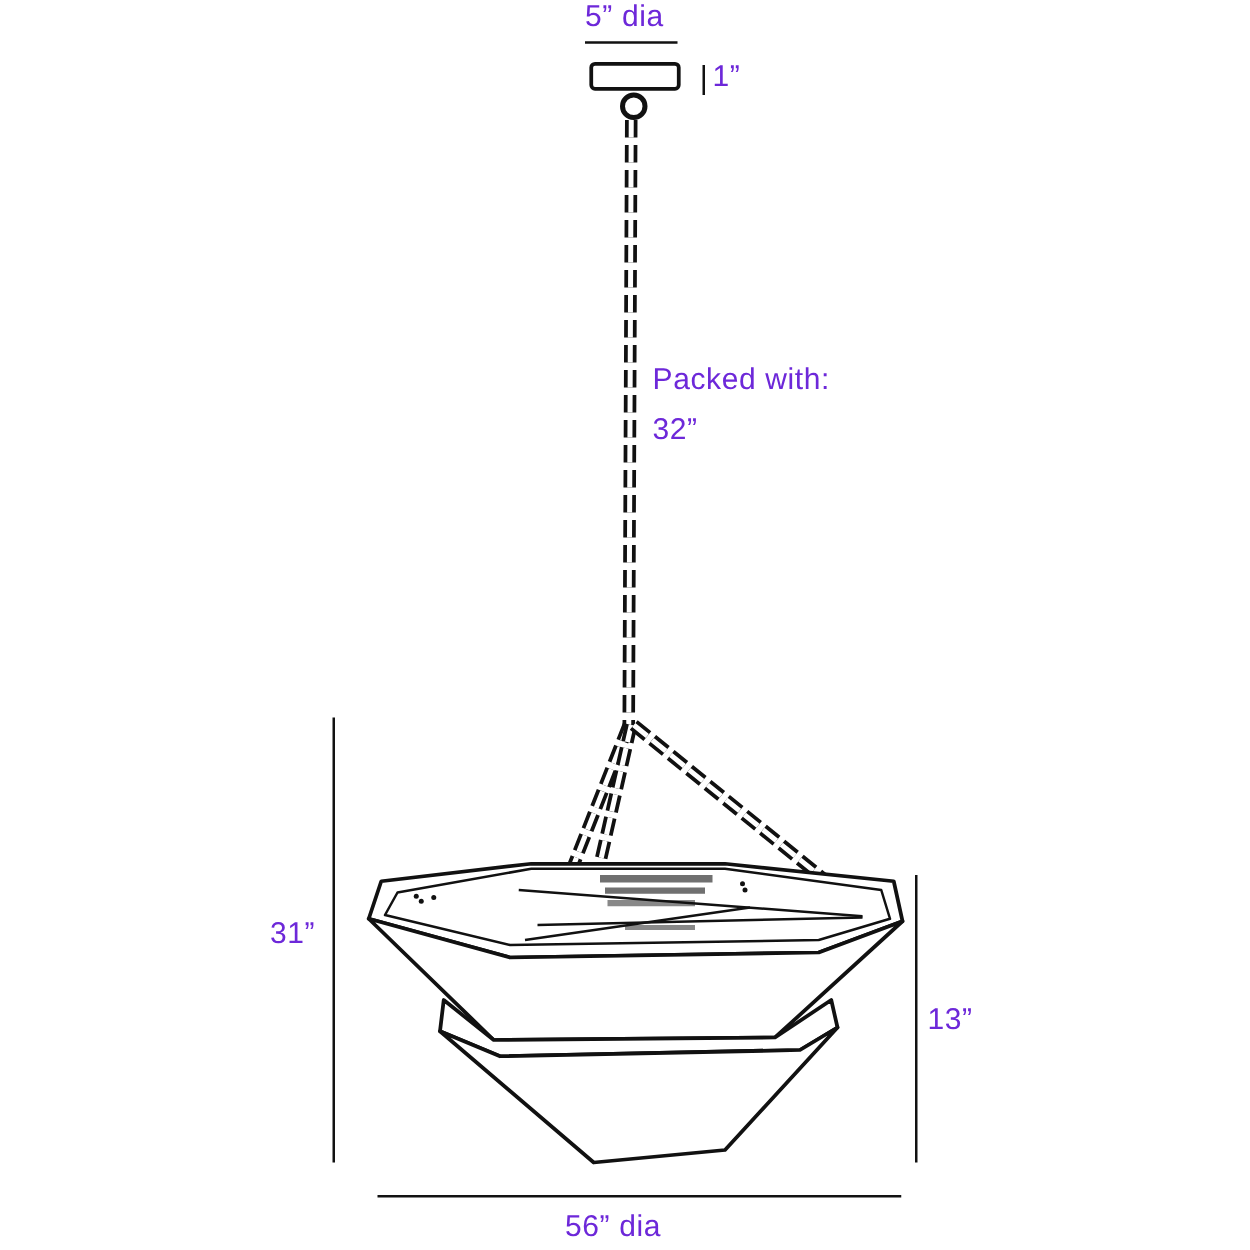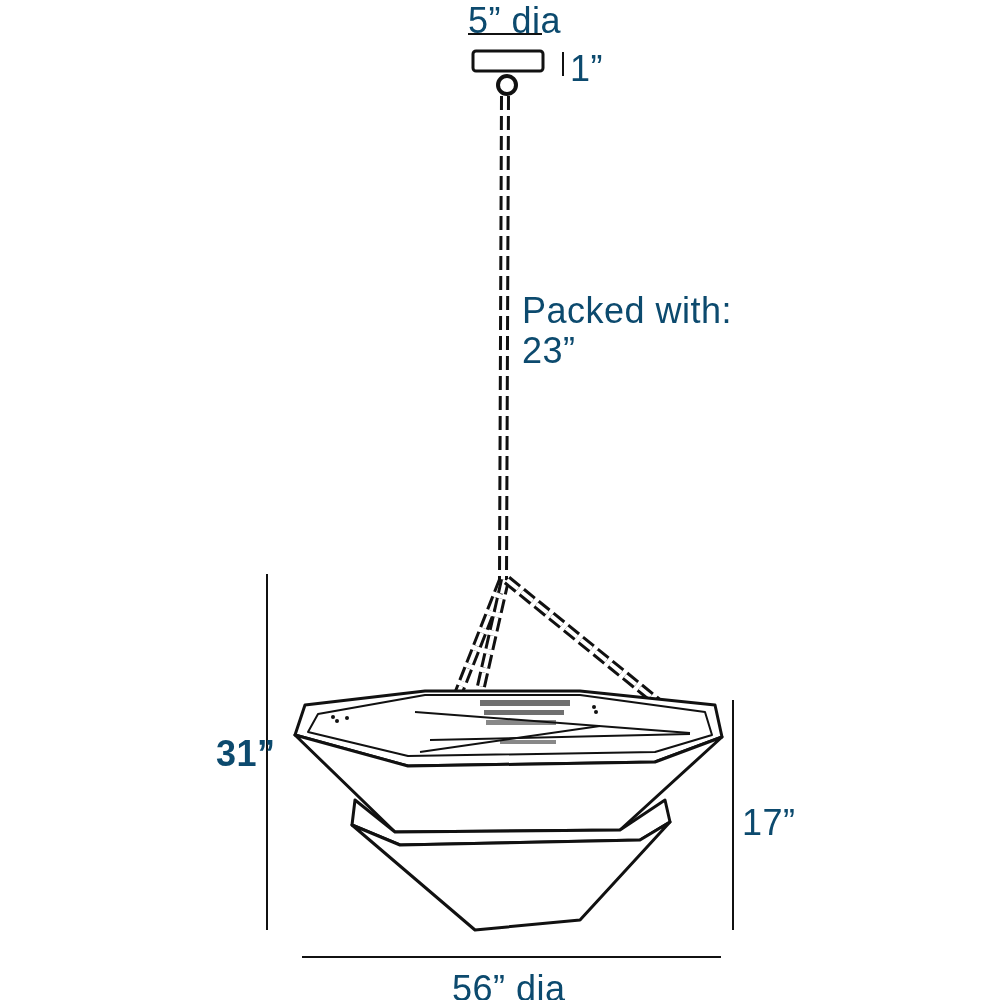--- a/index.html
+++ b/index.html
@@ -1,18 +1,18 @@
 <!DOCTYPE html>
 <html><head>
 <meta charset="utf-8">
 <style>
   html,body{margin:0;padding:0;background:#fff;}
   body{width:1000px;height:1000px;position:relative;overflow:hidden;font-family:"Liberation Sans",sans-serif;color:#222;}
   svg{position:absolute;left:0;top:0;}
-  .lbl{position:absolute;font-size:36px;font-weight:300;color:#0c4a6e;letter-spacing:0.5px;white-space:nowrap;}
+  .lbl{position:absolute;font-size:24px;font-weight:300;color:#6d28d9;letter-spacing:0.5px;white-space:nowrap;}
 </style>
 </head>
 <body>
 
 <svg width="1000" height="1000" viewBox="0 0 1000 1000">
 
   <line x1="468" y1="34" x2="542" y2="34" stroke="#111" stroke-width="2"></line>
 
   <rect x="473" y="51" width="70" height="20" rx="3" fill="#fff" stroke="#111" stroke-width="3"></rect>
   <line x1="563" y1="52" x2="563" y2="76" stroke="#111" stroke-width="2"></line>
@@ -61,16 +61,16 @@
   </g>
 
   <line x1="267" y1="574" x2="267" y2="930" stroke="#111" stroke-width="2"></line>
   <line x1="733" y1="700" x2="733" y2="930" stroke="#111" stroke-width="2"></line>
   <line x1="302" y1="957" x2="721" y2="957" stroke="#111" stroke-width="2"></line>
 </svg>
 
 <div class="lbl" style="left:468px;top:0px;">5” dia</div>
 <div class="lbl" style="left:570px;top:48px;">1”</div>
 <div class="lbl" style="left:522px;top:290px;">Packed with:</div>
-<div class="lbl" style="left:522px;top:330px;">23”</div>
-<div class="lbl" style="left:216px;top:733px;font-weight:bold;">31”</div>
-<div class="lbl" style="left:742px;top:802px;">17”</div>
+<div class="lbl" style="left:522px;top:330px;">32”</div>
+<div class="lbl" style="left:216px;top:733px;">31”</div>
+<div class="lbl" style="left:742px;top:802px;">13”</div>
 <div class="lbl" style="left:452px;top:968px;">56” dia</div>
 
 </body></html>

